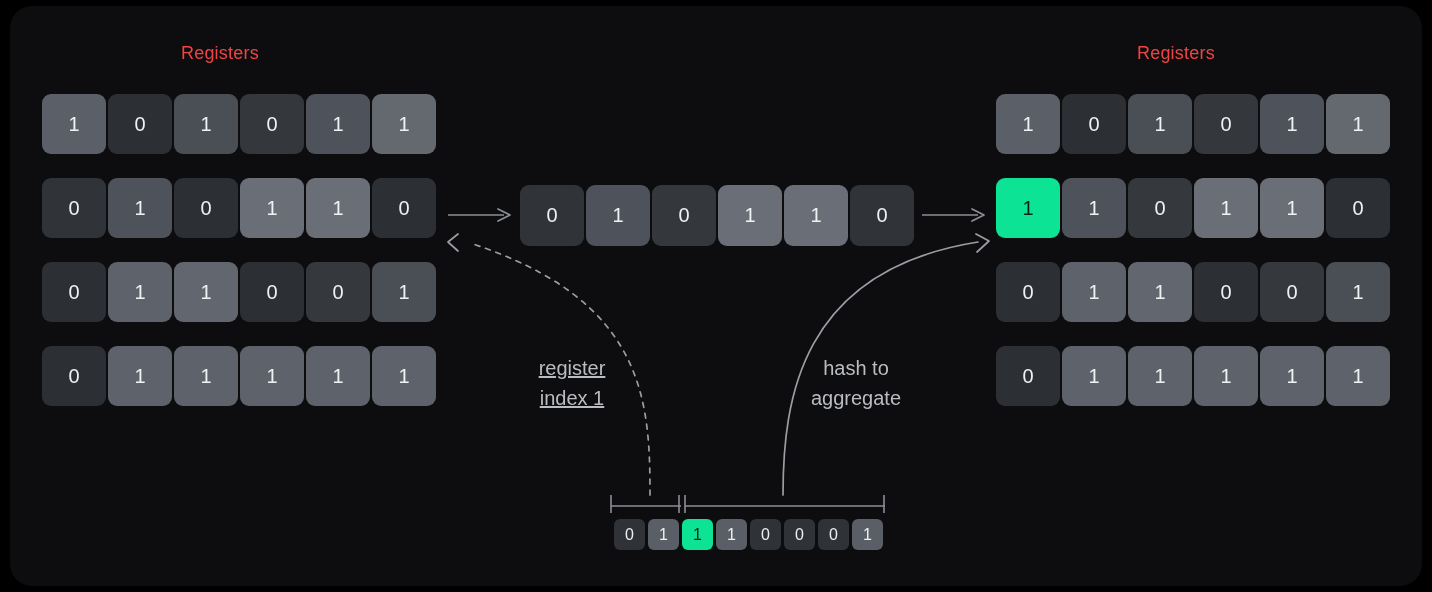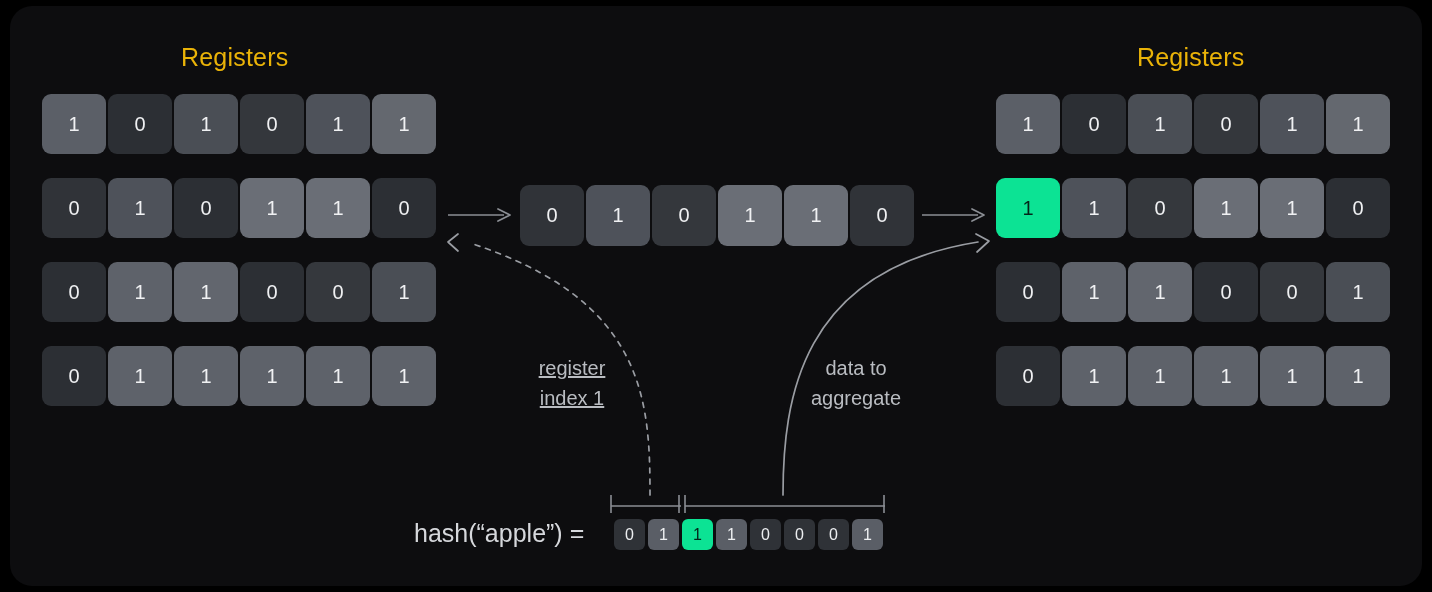--- a/index.html
+++ b/index.html
@@ -27,22 +27,22 @@
     top: 6px;
     width: 1412px;
     height: 580px;
     background: #0d0d0f;
     border-radius: 22px;
   }
 
   
   .title {
     position: absolute;
-    font-size: 25px;
-    color: #eab308;
+    font-size: 18px;
+    color: #ef4444;
     font-weight: 400;
     letter-spacing: 0.2px;
     white-space: nowrap;
   }
   #title-left  { left: 181px; top: 43px; }
   #title-right { left: 1137px; top: 43px; }
 
   
   .grid {
     position: absolute;
@@ -231,36 +231,35 @@
     <path d="M 650 495 C 650 400 645 300 470 243" fill="none" stroke="#9a9da3" stroke-width="1.7" stroke-dasharray="5 6" stroke-linecap="round"></path>
     <path d="M 458 234 L 448 242 L 458 251" fill="none" stroke="#9a9da3" stroke-width="1.7" stroke-linecap="round" stroke-linejoin="round"></path>
 
     <path d="M 783 495 C 783 400 800 270 978 242" fill="none" stroke="#9a9da3" stroke-width="1.7" stroke-linecap="round"></path>
     <path d="M 977 252 L 989 241 L 976 234" fill="none" stroke="#9a9da3" stroke-width="1.7" stroke-linecap="round" stroke-linejoin="round"></path>
   </svg>
 
   <div class="annot" id="annot-left">register
 index 1</div>
 
-  <div class="annot" id="annot-right">data to
+  <div class="annot" id="annot-right">hash to
 aggregate</div>
 
   <svg id="bracket" width="290" height="26">
 
     <line x1="6" y1="7" x2="6" y2="25" stroke="#8b8e94" stroke-width="1.6"></line>
     <line x1="6" y1="18" x2="76" y2="18" stroke="#8b8e94" stroke-width="1.6"></line>
     <line x1="74" y1="7" x2="74" y2="25" stroke="#8b8e94" stroke-width="1.6"></line>
 
     <line x1="80" y1="7" x2="80" y2="25" stroke="#8b8e94" stroke-width="1.6"></line>
 
     <line x1="80" y1="18" x2="280" y2="18" stroke="#8b8e94" stroke-width="1.6"></line>
     <line x1="279" y1="7" x2="279" y2="25" stroke="#8b8e94" stroke-width="1.6"></line>
   </svg>
 
-  <div id="hash-label">hash(“apple”) =</div>
 
   <div id="hash-bits">
       <div class="bit" style="background: rgb(47, 50, 55);">0</div>
       <div class="bit" style="background: rgb(90, 94, 102);">1</div>
       <div class="bit hl" style="background: rgb(12, 227, 148);">1</div>
       <div class="bit" style="background: rgb(90, 94, 102);">1</div>
       <div class="bit" style="background: rgb(47, 50, 55);">0</div>
       <div class="bit" style="background: rgb(47, 50, 55);">0</div>
       <div class="bit" style="background: rgb(47, 50, 55);">0</div>
       <div class="bit" style="background: rgb(90, 94, 102);">1</div>

